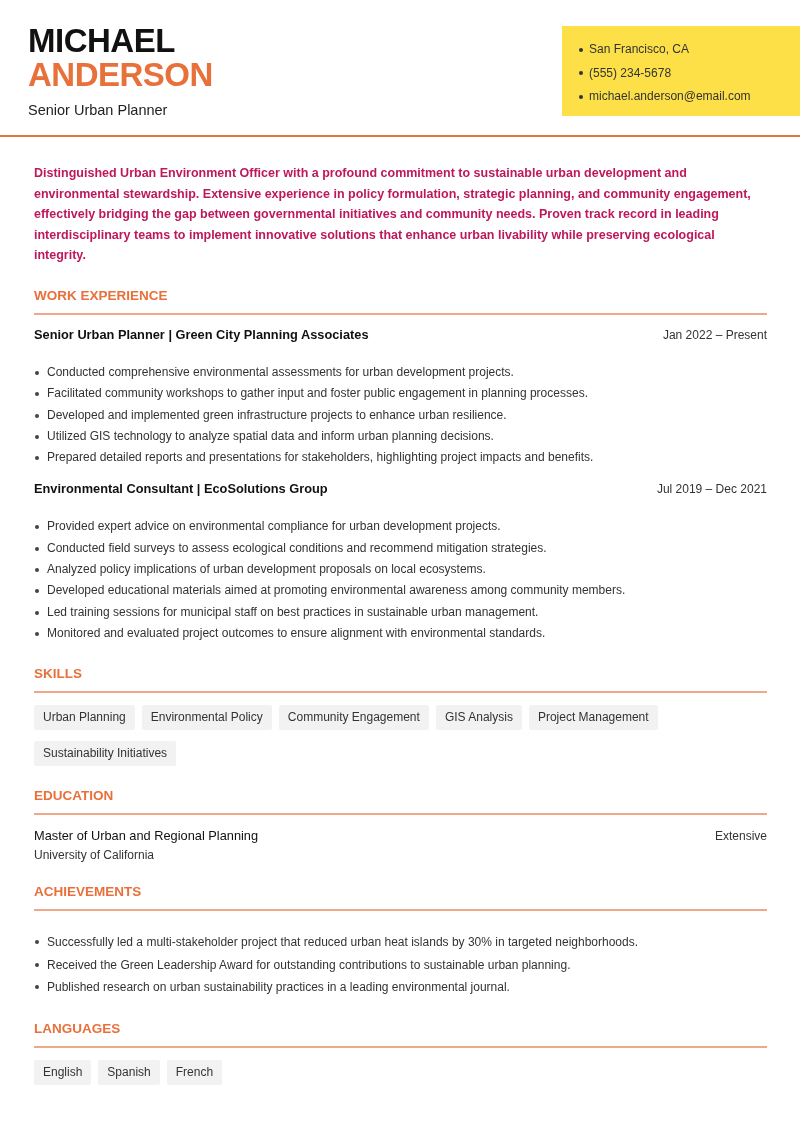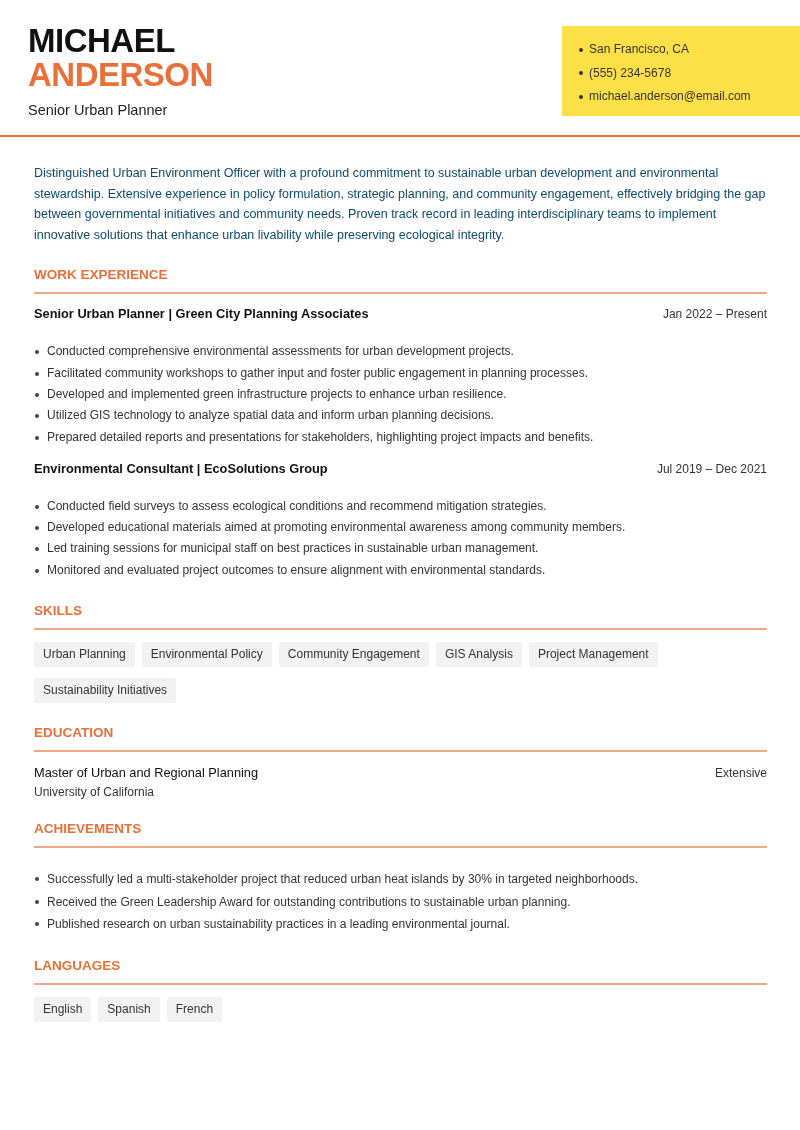--- a/index.html
+++ b/index.html
@@ -33,21 +33,21 @@
     }
     .contact-item {
       font-size: 12px; color: #333; line-height: 23.5px;
       display: flex; align-items: center;
     }
     .bullet-dot {
       display: inline-block; width: 4px; height: 4px;
       background: #333; border-radius: 50%; margin-right: 6px;
     }
     .content { position: absolute; left: 34px; top: 163px; width: 733px; }
-    .summary { font-size: 12.5px; line-height: 20.6px; color: #0c4a6e; }
+    .summary { font-size: 12.5px; line-height: 20.6px; color: #be185d; font-weight: bold; }
     .section-title {
       font-size: 13.5px; font-weight: 700; color: #e8703a;
       margin-top: 22px; padding-bottom: 10px;
       border-bottom: 2px solid #f0a88a;
     }
     .job { margin-top: 12px; }
     .job-head {
       display: flex; justify-content: space-between; align-items: baseline;
       margin-bottom: 4px;
     }
@@ -120,21 +120,23 @@
       <li>Prepared detailed reports and presentations for stakeholders, highlighting project impacts and benefits.</li>
     </ul>
   </div>
 
   <div class="job" style="margin-top:13px;">
     <div class="job-head">
       <span class="job-role">Environmental Consultant | EcoSolutions Group</span>
       <span class="job-dates">Jul 2019 – Dec 2021</span>
     </div>
     <ul class="bullets">
+      <li>Provided expert advice on environmental compliance for urban development projects.</li>
       <li>Conducted field surveys to assess ecological conditions and recommend mitigation strategies.</li>
+      <li>Analyzed policy implications of urban development proposals on local ecosystems.</li>
       <li>Developed educational materials aimed at promoting environmental awareness among community members.</li>
       <li>Led training sessions for municipal staff on best practices in sustainable urban management.</li>
       <li>Monitored and evaluated project outcomes to ensure alignment with environmental standards.</li>
     </ul>
   </div>
 
   <div class="section-title">SKILLS</div>
   <div class="chips">
     <span class="chip">Urban Planning</span>
     <span class="chip">Environmental Policy</span>

